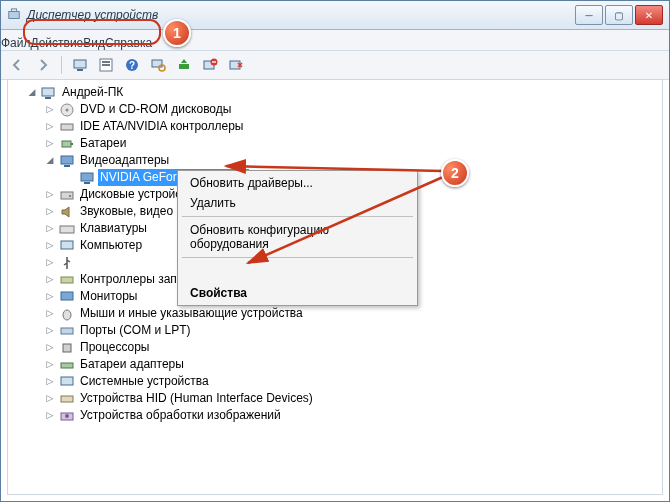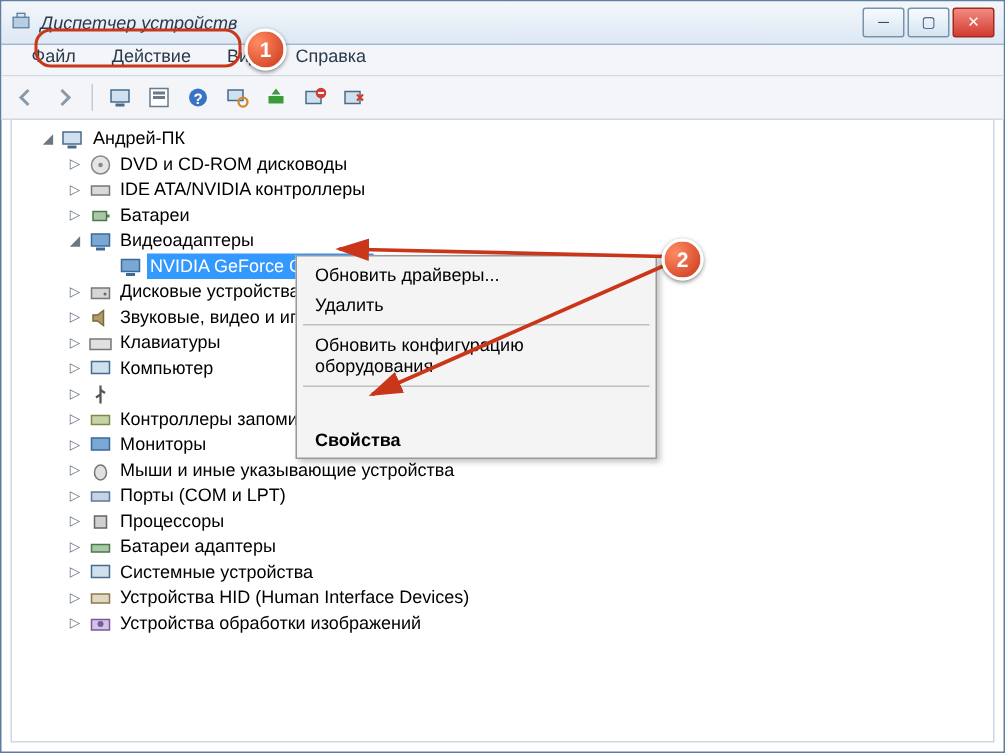--- a/index.html
+++ b/index.html
@@ -3,35 +3,35 @@
 <meta charset="utf-8">
 <style>
   html,body{margin:0;padding:0;font-family:"Segoe UI",Tahoma,sans-serif;font-size:12px;background:#e8ecf0;color:#000;}
   .window{position:relative;width:670px;height:502px;background:#fff;border:1px solid #5a7fa0;box-sizing:border-box;}
   .titlebar{height:28px;background:linear-gradient(#f3f7fb,#dde8f4);border-bottom:1px solid #9db6cd;display:flex;align-items:center;padding:0 6px;}
   .title-icon{width:14px;height:14px;margin-right:6px;}
   .title-text{flex:1;color:#2a3a4a;font-size:12px;font-style:italic;}
   .win-buttons{display:flex;gap:2px;}
   .win-btn{width:26px;height:18px;border:1px solid #7a93ac;border-radius:2px;background:linear-gradient(#f7fbff,#d6e4f1);display:flex;align-items:center;justify-content:center;font-size:10px;color:#314a63;}
   .win-btn.close{background:linear-gradient(#f28b82,#d23b2f);color:#fff;border-color:#a12a20;}
-  .menubar{height:20px;border-bottom:1px solid #d1dbe5;display:flex;align-items:flex-start;padding:0 20px;gap:24px;background:#f3f5f8;}
+  .menubar{height:20px;border-bottom:1px solid #d1dbe5;display:flex;align-items:flex-end;padding:0 0;gap:0;background:#f3f5f8;}
   .menubar span{color:#2a3a4a;cursor:default;}
   .toolbar{height:28px;border-bottom:1px solid #d1dbe5;display:flex;align-items:center;padding:0 6px;gap:6px;background:#f3f5f8;}
   .tbtn{width:20px;height:20px;display:flex;align-items:center;justify-content:center;}
   .tree-area{position:absolute;top:78px;left:6px;right:6px;bottom:6px;border:1px solid #cfd7e0;background:#fff;overflow:hidden;}
   .tree{padding:4px 0 0 4px;line-height:17px;}
   .node{display:flex;align-items:center;white-space:nowrap;}
   .exp{width:12px;text-align:center;color:#6b7785;font-size:9px;margin-right:0px;}
   .nicon{width:16px;height:16px;margin:0 3px;display:flex;align-items:center;justify-content:center;}
   .lbl{padding:0 2px;}
   .hilite{background:#3399ff;color:#fff;}
   .indent1{padding-left:14px;}
   .indent2{padding-left:32px;}
   .indent3{padding-left:52px;}
-  .ctxmenu{position:absolute;left:196px;top:169px;width:235px;background:#f4f4f4;border:1px solid #9a9a9a;box-shadow:2px 2px 4px rgba(0,0,0,.25);padding:2px;z-index:5;}
+  .ctxmenu{position:absolute;left:176px;top:169px;width:235px;background:#f4f4f4;border:1px solid #9a9a9a;box-shadow:2px 2px 4px rgba(0,0,0,.25);padding:2px;z-index:5;}
   .ctx-item{padding:3px 10px;cursor:default;}
   .ctx-sep{height:1px;background:#c0c0c0;margin:3px 2px;}
   .ctx-item.bold{font-weight:bold;margin-top:25px;}
   .marker{position:absolute;width:24px;height:24px;border-radius:50%;background:radial-gradient(circle at 30% 30%,#ff8b63,#c9361a);border:2px solid #fff;box-shadow:0 1px 3px rgba(0,0,0,.5);color:#fff;font-weight:bold;font-size:14px;display:flex;align-items:center;justify-content:center;z-index:10;}
   .title-callout{position:absolute;left:22px;top:18px;width:134px;height:22px;border:2px solid #c9361a;border-radius:11px;z-index:8;pointer-events:none;}
   svg.arrows{position:absolute;left:0;top:0;width:670px;height:502px;z-index:7;pointer-events:none;}
 </style>
 </head>
 <body>
 

